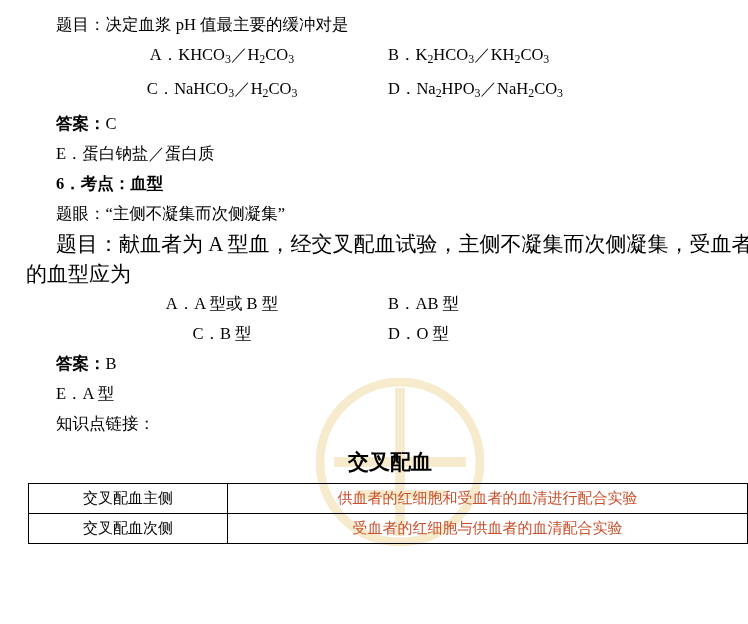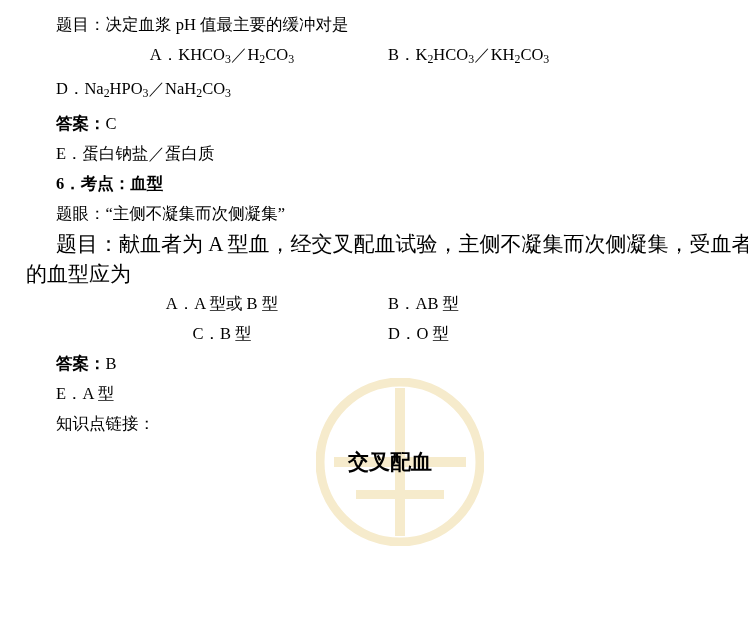--- a/index.html
+++ b/index.html
@@ -125,20 +125,23 @@
     <div class="opt-row">
       <div class="opt-a">
         A．KHCO<sub>3</sub>／H<sub>2</sub>CO<sub>3</sub>
       </div>
       <div class="opt-b">
         B．K<sub>2</sub>HCO<sub>3</sub>／KH<sub>2</sub>CO<sub>3</sub>
       </div>
     </div>
 
     <div class="opt-row">
+      <div class="opt-a">
+        C．NaHCO<sub>3</sub>／H<sub>2</sub>CO<sub>3</sub>
+      </div>
       <div class="opt-b">
         D．Na<sub>2</sub>HPO<sub>3</sub>／NaH<sub>2</sub>CO<sub>3</sub>
       </div>
     </div>
 
     <div class="line indent">
       <span class="bold">答案：</span><span>C</span>
     </div>
 
     <div class="line indent">E．蛋白钠盐／蛋白质</div>
@@ -169,15 +172,27 @@
     <div class="line indent">
       <span class="bold">答案：</span><span>B</span>
     </div>
 
     <div class="line indent">E．A 型</div>
 
     <div class="line indent">知识点链接：</div>
 
     <div class="tbl-title">交叉配血</div>
 
+    <table class="xtable">
+      <tbody>
+          <tr>
+        <td class="c1">交叉配血主侧</td>
+        <td class="c2">供血者的红细胞和受血者的血清进行配合实验</td>
+      </tr>
+      <tr>
+        <td class="c1">交叉配血次侧</td>
+        <td class="c2">受血者的红细胞与供血者的血清配合实验</td>
+      </tr>
+    </tbody>
+      </table>
 
   </div>
 </div>
 
 </body></html>

